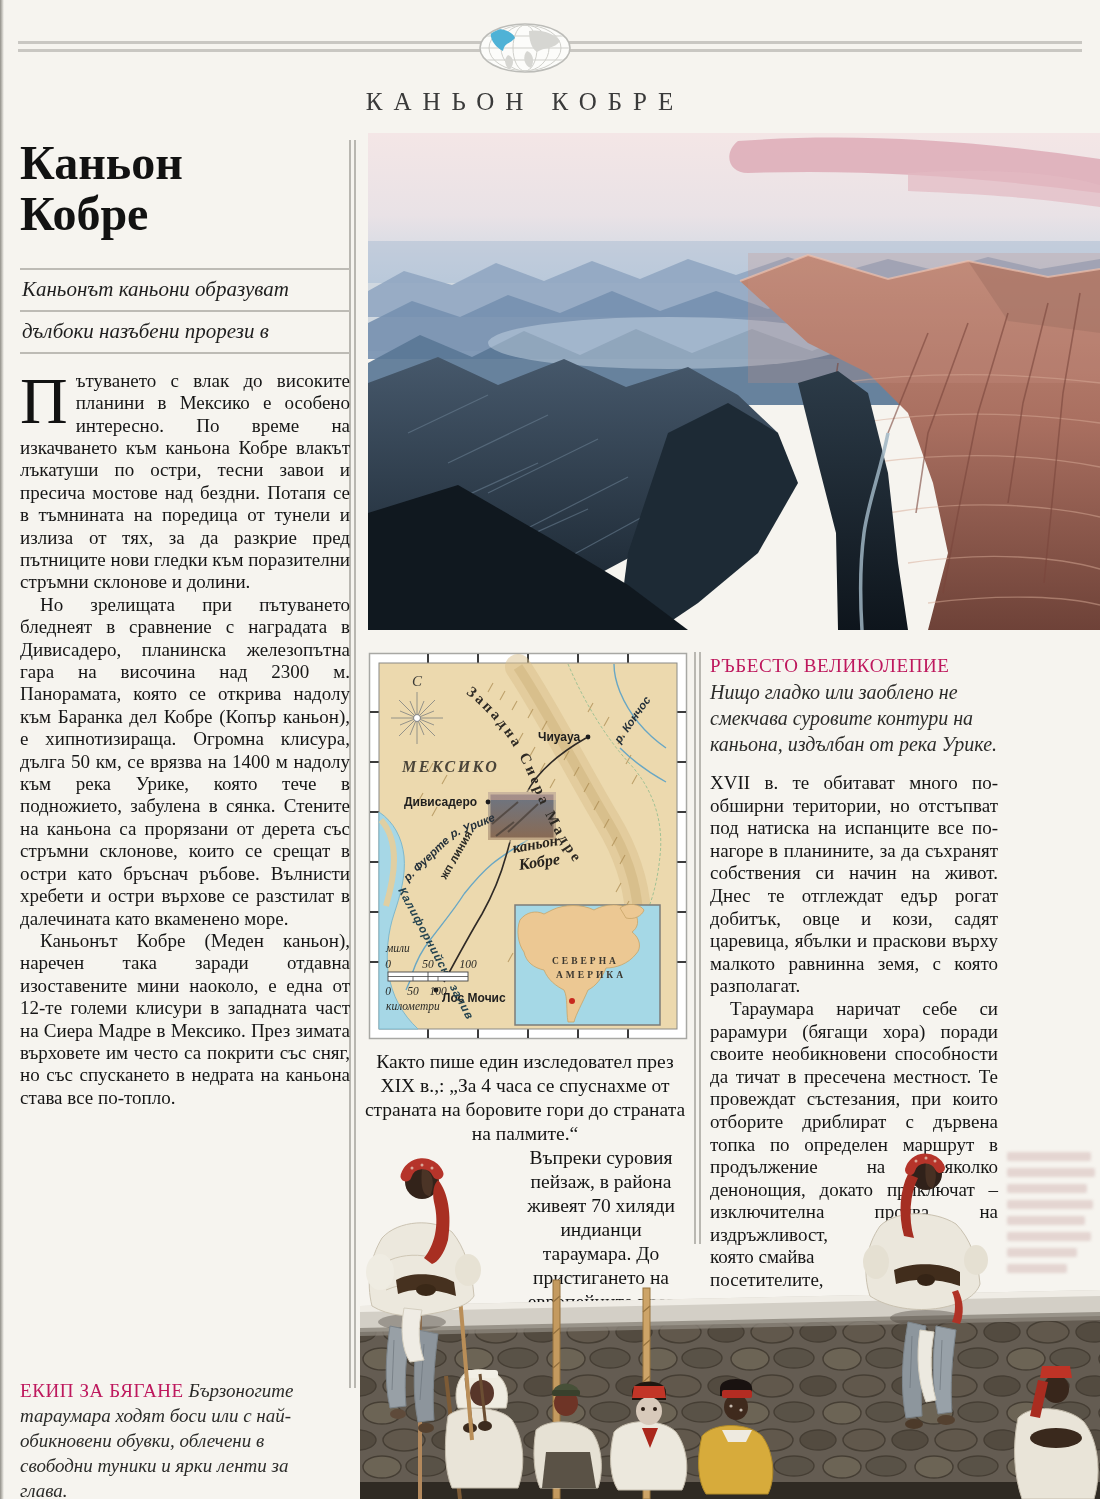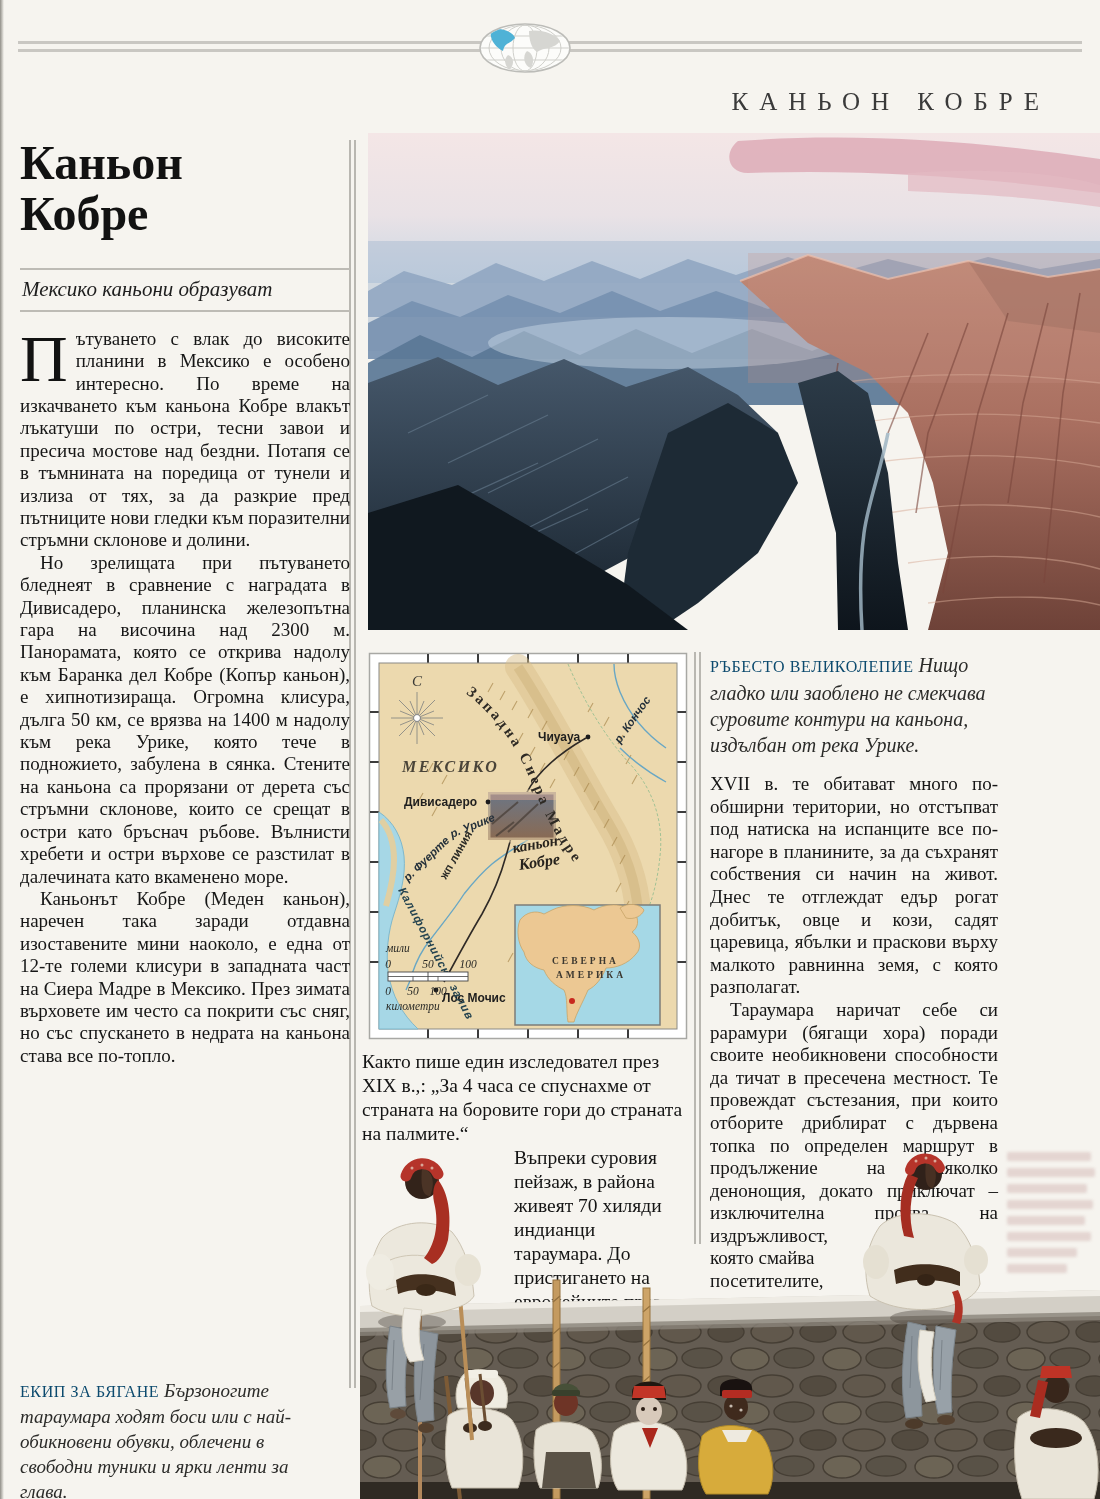--- a/index.html
+++ b/index.html
@@ -9,45 +9,45 @@
     font-family:"Liberation Serif","DejaVu Serif",serif;
     color:#161616;
   }
   .scan-edge{position:absolute;left:0;top:0;width:4px;height:100%;
     background:linear-gradient(90deg,#5a5850,#f6f4ef);opacity:.65;}
   
   .mast{position:absolute;left:18px;top:41px;width:1064px;}
   .mast .rule{height:3px;background:#c9c7c2;margin-bottom:5px;}
   .globe{position:absolute;left:460px;top:-19px;width:94px;height:52px;}
   .page-title{
-    position:absolute;top:88px;left:0;width:1050px;text-align:right;
+    position:absolute;top:88px;left:0;width:1050px;text-align:center;
     font-size:25px;letter-spacing:11px;color:#3a3a3a;font-weight:400;
   }
   
   .leftcol{position:absolute;left:20px;top:138px;width:330px;}
   .art-title{font-size:48px;line-height:1.06;font-weight:700;color:#121212;margin:0 0 28px 0;}
   .standfirst{border-top:2px solid #bdbbb5;}
   .standfirst .row{border-bottom:2px solid #bdbbb5;padding:7px 2px 8px 2px;
     font-style:italic;font-size:21px;color:#1e1e1e;}
   .art-body{margin-top:16px;font-size:19px;line-height:22.4px;text-align:justify;
     max-height:900px;overflow:hidden;}
   .art-body p{margin:0;}
   .art-body p.ind{text-indent:20px;}
   .dropcap{float:left;font-size:66px;line-height:53px;padding:4px 8px 0 0;color:#121212;}
   .caption{font-size:19px;line-height:25px;font-style:italic;color:#2b2b29;}
-  .cap-lead{font-style:normal;font-size:16px;letter-spacing:.6px;color:#0c4a6e;}
+  .cap-lead{font-style:normal;font-size:19px;letter-spacing:.6px;color:#be185d;}
   .caption-left{position:absolute;left:20px;top:1378px;width:318px;}
   
   .vrule{position:absolute;width:2px;background:#b9b7b1;}
   
   .main-photo{position:absolute;left:368px;top:133px;width:732px;height:497px;}
   .map-fig{position:absolute;left:368px;top:652px;width:320px;height:388px;}
   
   .midcol{position:absolute;left:362px;top:1050px;width:326px;
-    font-size:19.5px;line-height:24px;text-align:left;color:#141414;}
+    font-size:19.5px;line-height:24px;text-align:center;color:#141414;}
   .midcol p{margin:0;}
   .mid-spacer{float:left;width:152px;height:152px;}
   
   .rightcol{position:absolute;left:710px;top:652px;width:288px;}
   .caption-right{margin-bottom:15px;font-size:20px;line-height:26px;}
   .right-body{font-size:19px;line-height:22.6px;text-align:justify;}
   .right-body p{margin:0;}
   .right-body p.ind{text-indent:20px;}
   .it{margin-top:24px;}
   .right-spacer{float:right;width:140px;height:178px;}
@@ -93,21 +93,22 @@
 <div class="page-title">КАНЬОН КОБРЕ</div>
 
 <div class="vrule" style="left:349px;top:140px;height:1248px;"></div>
 <div class="vrule" style="left:354px;top:140px;height:1248px;"></div>
 <div class="vrule" style="left:694px;top:652px;height:592px;"></div>
 <div class="vrule" style="left:699px;top:652px;height:592px;"></div>
 
 <div class="leftcol">
   <h1 class="art-title"><span>Каньон</span><br><span>Кобре</span></h1>
   <div class="standfirst">
-    <div class="row">Мексико каньони образуват</div>
+    <div class="row">Каньонът каньони образуват</div>
+    <div class="row">дълбоки назъбени прорези в</div>
   </div>
   <div class="art-body">
     <p><span class="dropcap">П</span><span>ътуването с влак до високите планини в Мексико е особено интересно. По време на изкачването към каньона Кобре влакът лъкатуши по остри, тесни завои и пресича мостове над бездни. Потапя се в тъмнината на поредица от тунели и излиза от тях, за да разкрие пред пътниците нови гледки към поразителни стръмни склонове и долини.</span></p>
     <p class="ind">Но зрелищата при пътуването бледнеят в сравнение с наградата в Дивисадеро, планинска железопътна гара на височина над 2300 м. Панорамата, която се открива надолу към Баранка дел Кобре (Копър каньон), е хипнотизираща. Огромна клисура, дълга 50 км, се врязва на 1400 м надолу към река Урике, която тече в подножието, забулена в сянка. Стените на каньона са прорязани от дерета със стръмни склонове, които се срещат в остри като бръснач ръбове. Вълнисти хребети и остри върхове се разстилат в далечината като вкаменено море.</p>
     <p class="ind">Каньонът Кобре (Меден каньон), наречен така заради отдавна изоставените мини наоколо, е една от 12-те големи клисури в западната част на Сиера Мадре в Мексико. През зимата върховете им често са покрити със сняг, но със спускането в недрата на каньона става все по-топло.</p>
   </div>
 </div>
 
 <div class="caption caption-left">
   <span class="cap-lead">ЕКИП ЗА БЯГАНЕ</span>

